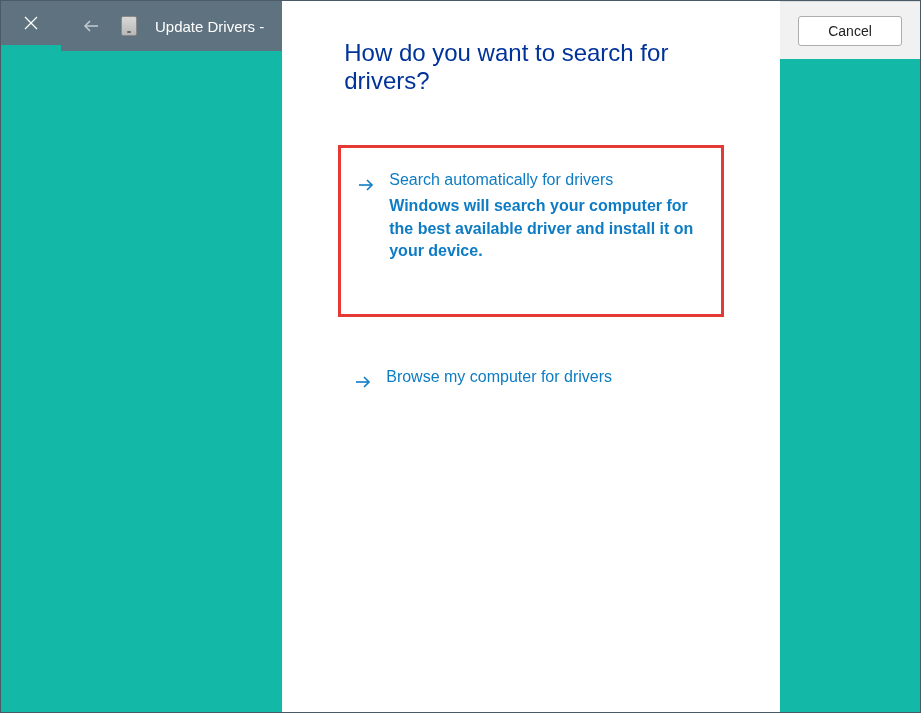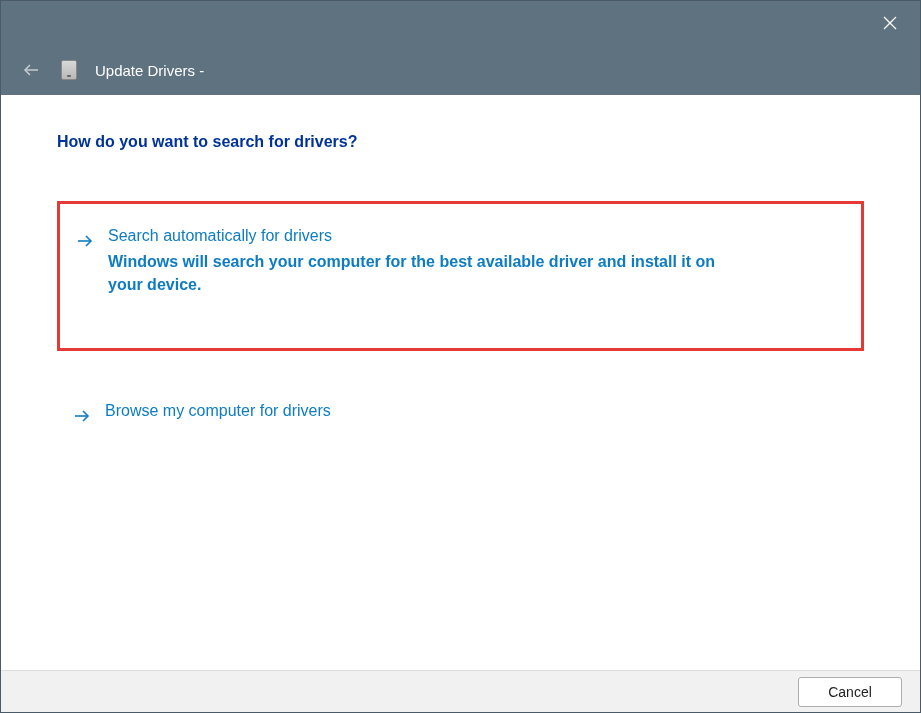--- a/index.html
+++ b/index.html
@@ -11,21 +11,21 @@
       font-family: "Segoe UI", Tahoma, sans-serif;
       background: #5f7280;
       width: 921px;
       height: 713px;
       overflow: hidden;
     }
     .window {
       width: 921px;
       height: 713px;
       display: flex;
-      flex-direction: column;
+      flex-direction: row;
       background: #14b8a6;
       border: 1px solid #4a5a66;
     }
     .titlebar {
       height: 44px;
       background: #5f7280;
       display: flex;
       align-items: center;
       justify-content: flex-end;
       padding: 0 8px;
@@ -90,23 +90,24 @@
     }
     .content {
       flex: 1;
       background: #ffffff;
       padding: 38px 56px 20px 56px;
       display: flex;
       flex-direction: column;
     }
     .page-title {
       color: #003399;
-      font-size: 16px;
-      font-weight: 700;
+      font-size: 24px;
+      font-weight: 400;
       margin-bottom: 50px;
+      margin-left: 6px;
     }
     .option {
       display: flex;
       align-items: flex-start;
       gap: 14px;
       cursor: pointer;
       padding: 18px 16px 18px 16px;
       margin-bottom: 20px;
     }
     .option.highlighted {
@@ -133,21 +134,21 @@
       line-height: 1.2;
       margin-bottom: 6px;
     }
     .option-desc {
       color: #0d7cc4;
       font-size: 16px;
       font-weight: 700;
       line-height: 1.4;
     }
     .footer {
-      height: 42px;
+      height: 58px;
       background: #f1f1f1;
       border-top: 1px solid #dcdcdc;
       display: flex;
       align-items: center;
       justify-content: flex-end;
       padding: 7px 18px;
     }
     .cancel-btn {
       width: 104px;
       height: 30px;

